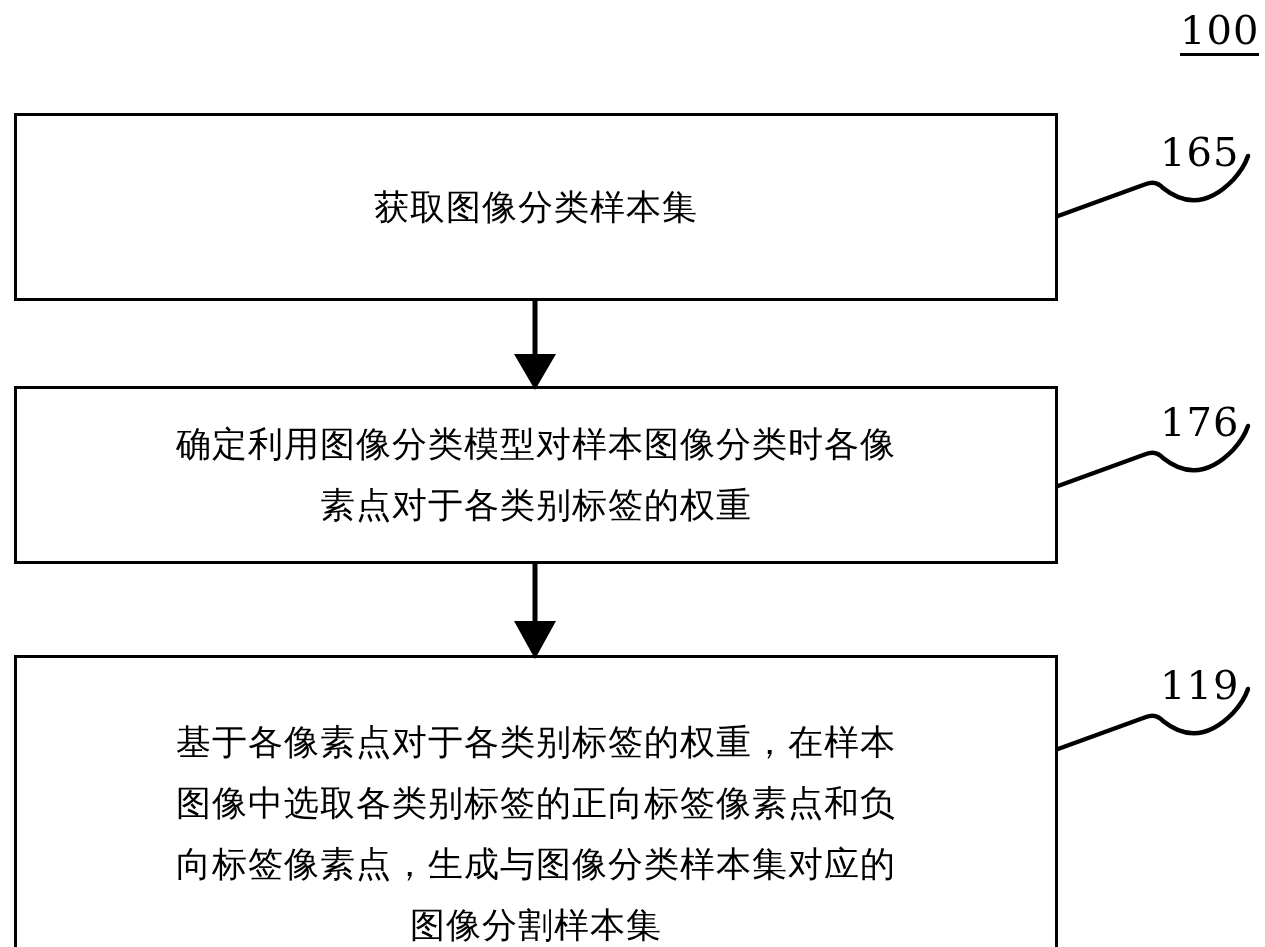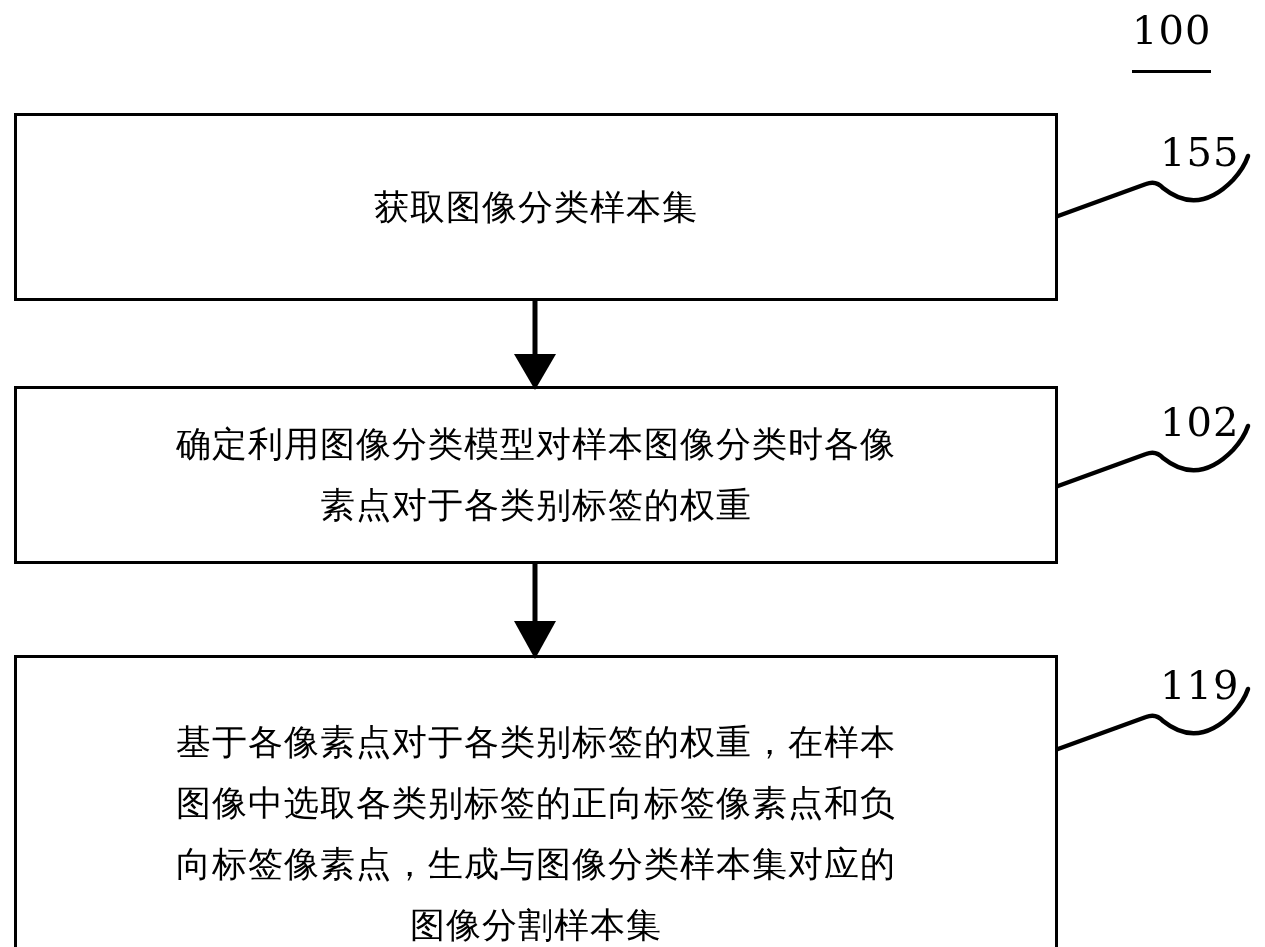--- a/index.html
+++ b/index.html
@@ -16,27 +16,27 @@
     width: 1265px;
     height: 947px;
     background: #ffffff;
     overflow: hidden;
   }
 
   
   .figure-number {
     position: absolute;
     top: 8px;
-    left: 1132px;
+    left: 1180px;
     font-size: 40px;
     line-height: 44px;
     letter-spacing: 1px;
     font-family: "DejaVu Serif", "Liberation Serif", serif;
     border-bottom: 3px solid #000;
-    padding-bottom: 18px;
+    padding-bottom: 1px;
     white-space: nowrap;
   }
 
   
   .step-box {
     position: absolute;
     box-sizing: border-box;
     border: 3px solid #000000;
     background: #ffffff;
     display: flex;
@@ -129,17 +129,17 @@
   </svg>
 
   <svg class="leader" id="leader-102" viewBox="0 0 217 120">
     <path d="M10,96 L98,64 Q108,60 115,68 Q150,96 185,60 Q196,48 200,36" stroke="#000000" stroke-width="4.5" fill="none" stroke-linecap="round"></path>
   </svg>
 
   <svg class="leader" id="leader-103" viewBox="0 0 217 120">
     <path d="M10,96 L98,64 Q108,60 115,68 Q150,96 185,60 Q196,48 200,36" stroke="#000000" stroke-width="4.5" fill="none" stroke-linecap="round"></path>
   </svg>
 
-  <div class="ref-label" id="ref-101">155</div>
-  <div class="ref-label" id="ref-102">102</div>
+  <div class="ref-label" id="ref-101">165</div>
+  <div class="ref-label" id="ref-102">176</div>
   <div class="ref-label" id="ref-103">119</div>
 
 </div>
 
 </body></html>

